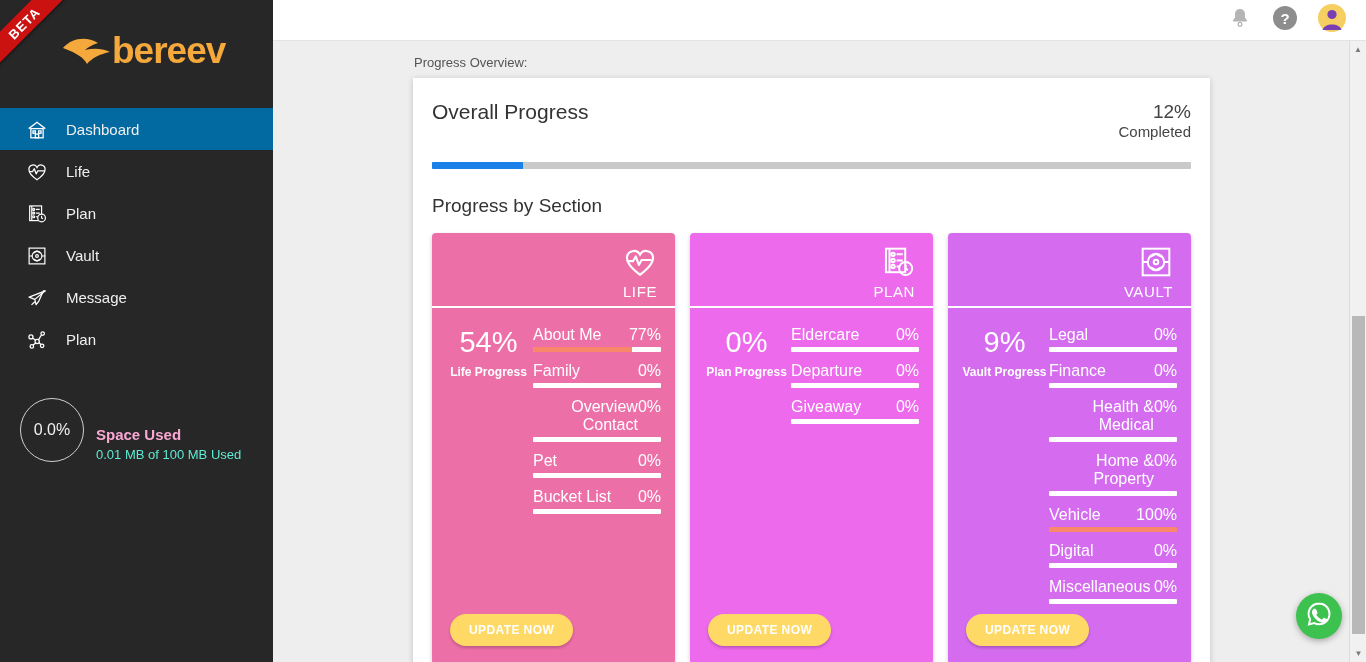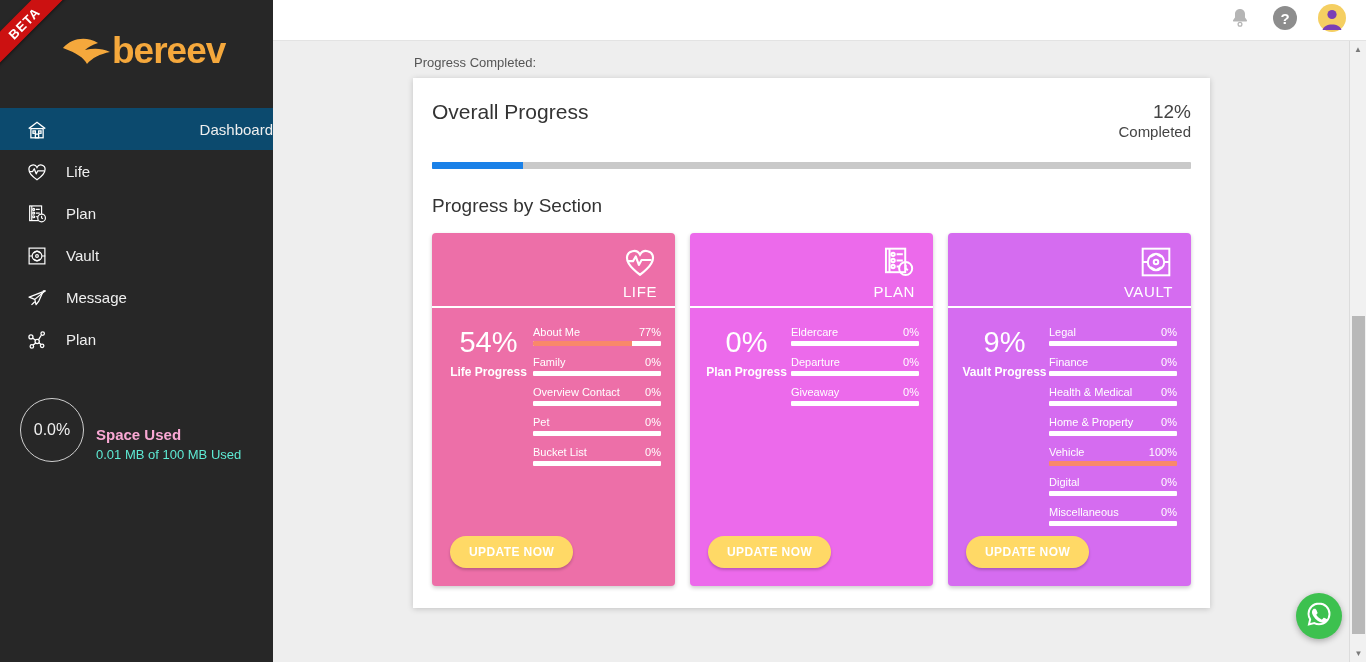--- a/index.html
+++ b/index.html
@@ -39,21 +39,21 @@
     letter-spacing: -1px; margin-left: -6px;
   }
 
   .nav-item {
     display: flex; align-items: center;
     height: 42px; padding-left: 26px; gap: 18px;
     color: #efefef; font-size: 15px;
     border-top: 1px solid transparent;
     cursor: pointer;
   }
-  .nav-item.active { background: #0c4a6e; justify-content: space-between; }
+  .nav-item.active { background: #0369a1; }
   .nav-icon { width: 22px; height: 22px; display:block; flex: none; }
   .nav-icon svg { width: 22px; height: 22px; display: block; }
 
   #space-block {
     display: flex; align-items: flex-end; gap: 12px;
     padding: 38px 0 0 20px;
   }
   .space-ring {
     width: 64px; height: 64px; border-radius: 50%;
     border: 1.5px solid #cfcfcf;
@@ -121,21 +121,21 @@
     color: #fff; font-size: 15px; letter-spacing: .6px; margin-top: 4px;
   }
   .card-body { flex: 1; display: flex; padding: 18px 14px 0 14px; }
   .card-left { width: 85px; flex: none; text-align: center; padding-top: 2px;}
   .big-pct { color: #fff; font-size: 29px; line-height: 1; }
   .small-lbl { color: #fff; font-size: 12px; font-weight: bold; margin-top: 8px; }
   .card-right { flex: 1; padding-left: 2px; }
   .srow { margin-bottom: 10px; }
   .srow-top {
     display: flex; justify-content: space-between; align-items: baseline;
-    color: #fff; font-size: 11px; margin-bottom: 3px;
+    color: #fff; font-size: 16px; margin-bottom: 3px; text-align: right;
   }
   .srow-track { height: 5px; background: #fff; border-radius: 1px; overflow: hidden; }
   .srow-fill { height: 100%; background: #f9886a; }
   .card-foot { padding: 0 0 18px 18px; }
   .update-btn {
     background: #ffd966; color: #fff; border: none;
     border-radius: 16px; padding: 9px 19px;
     font-size: 12px; font-weight: bold; letter-spacing: .4px;
     cursor: pointer; box-shadow: 0 2px 3px rgba(0,0,0,.2);
     font-family: "Liberation Sans", sans-serif;
@@ -282,21 +282,21 @@
     <span class="topbar-icon">
       <svg width="28" height="28" viewBox="0 0 28 28">
           <circle cx="14" cy="14" r="14" fill="#f5cf62"></circle>
           <circle cx="14" cy="10.5" r="4.6" fill="#7b3fb5"></circle>
           <path d="M4.6 26 C5.6 18.5, 22.4 18.5, 23.4 26 Z" fill="#7b3fb5"></path>
         </svg>
     </span>
   </div>
 
   <div id="content">
-    <div id="overview-label">Progress Completed:</div>
+    <div id="overview-label">Progress Overview:</div>
 
     <div id="panel">
       <div class="panel-head">
         <div class="panel-title">Overall Progress</div>
         <div class="panel-pct">
           <span>12%</span>
           <span class="sub">Completed</span>
         </div>
       </div>
 

